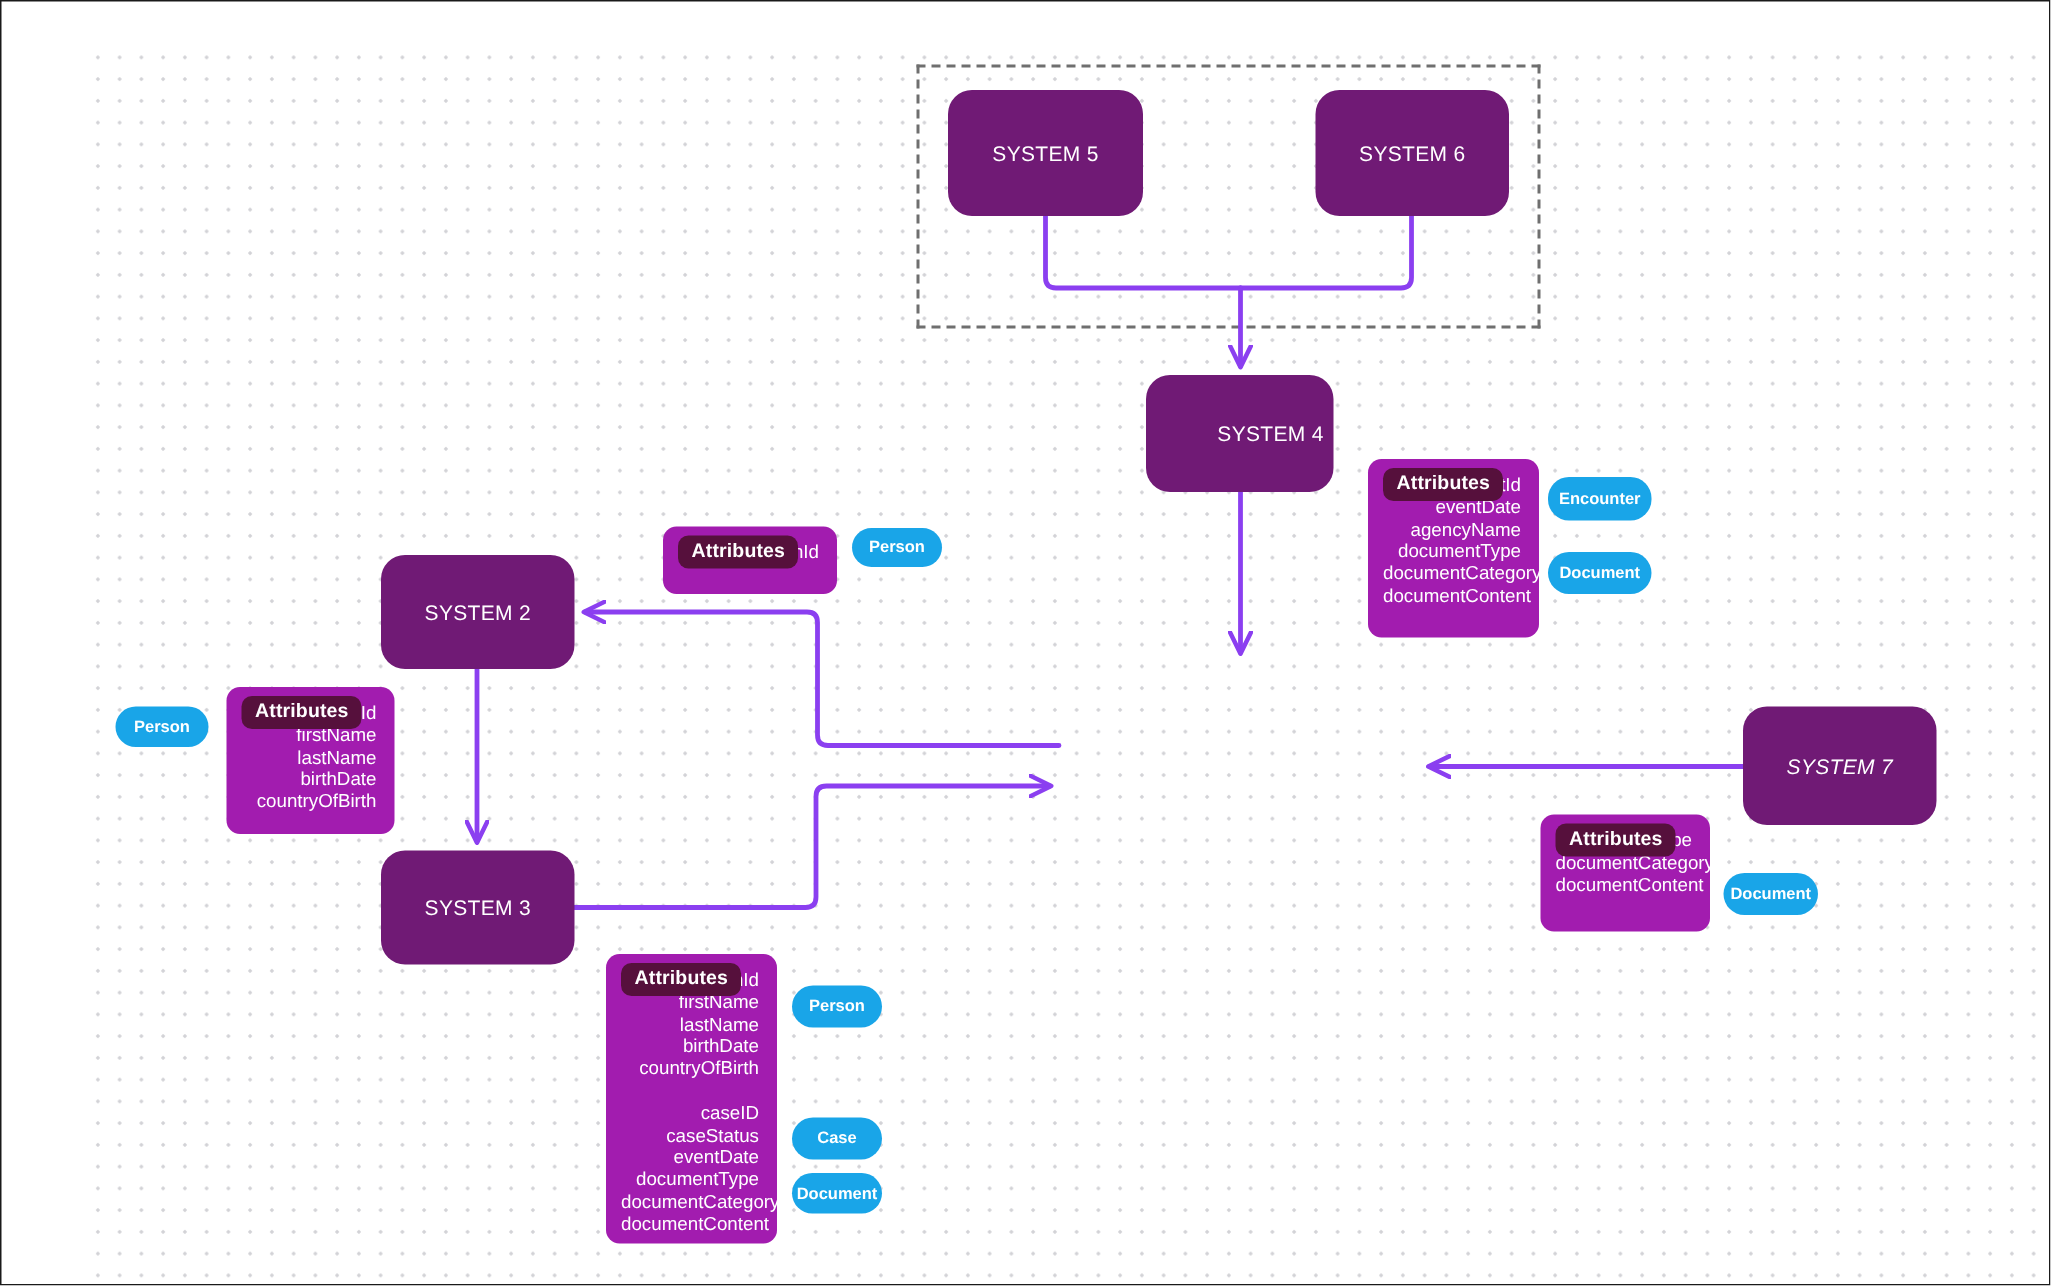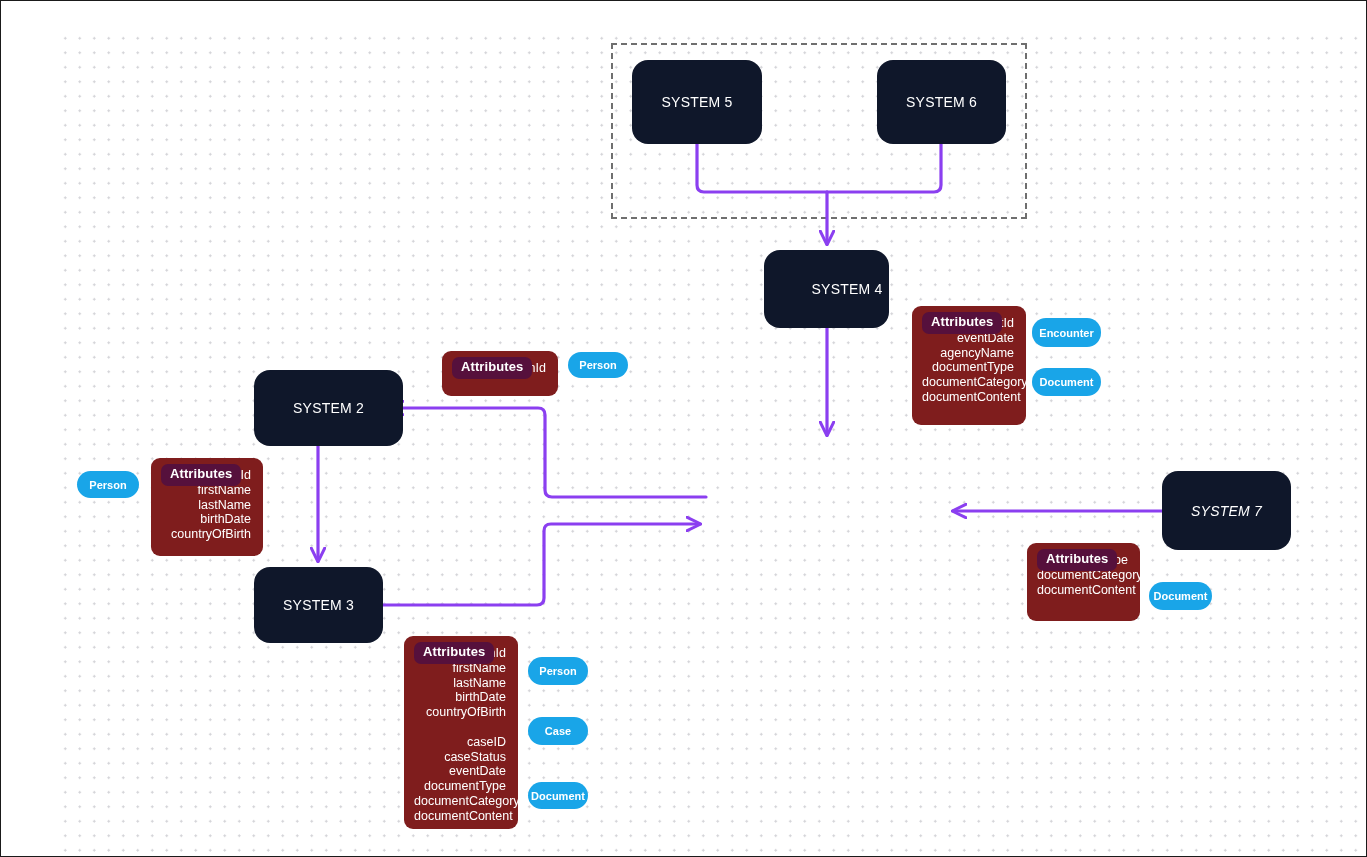--- a/index.html
+++ b/index.html
@@ -38,36 +38,36 @@
     pointer-events: none;
   }
   .group-frame {
     position: absolute;
     border: 2px dashed #6f6f6f;
     box-sizing: border-box;
     background: transparent;
   }
   .sysnode {
     position: absolute;
-    background: #0f172a;
+    background: #701a75;
     border-radius: 18px;
     color: #ffffff;
     display: flex;
     align-items: center;
     justify-content: center;
     text-align: center;
     box-sizing: border-box;
     letter-spacing: 0.2px;
   }
   .sysnode.small { font-size: 14px; border-radius: 16px; }
   .sysnode.big   { font-size: 29px; border-radius: 22px; }
 
   .attrbox {
     position: absolute;
-    background: #7f1d1d;
+    background: #a21caf;
     border-radius: 9px;
     box-sizing: border-box;
     padding: 10px 12px 10px 10px;
     color: #ffffff;
     font-size: 12.5px;
     line-height: 14.8px;
   }
   .attrbox .badge {
     display: inline-block;
     background: #56103c;
@@ -148,21 +148,21 @@
 
   <div class="sysnode small" style="left:876px; top:59px; width:129px; height:84px;">
     <span>SYSTEM 6</span>
   </div>
 
   <div class="sysnode small" style="left:763px; top:249px; width:125px; height:78px;padding-left:41px;">
     <span>SYSTEM 4</span>
   </div>
 
 
-  <div class="sysnode small" style="left:253px; top:369px; width:149px; height:76px;">
+  <div class="sysnode small" style="left:253px; top:369px; width:129px; height:76px;">
     <span>SYSTEM 2</span>
   </div>
 
   <div class="sysnode small" style="left:253px; top:566px; width:129px; height:76px;">
     <span>SYSTEM 3</span>
   </div>
 
   <div class="sysnode small" style="left:1161px; top:470px; width:129px; height:79px;font-style:italic;">
     <span>SYSTEM 7</span>
   </div>
@@ -235,20 +235,20 @@
   </div>
   <div class="entity" style="left:1031px; top:367px; width:69px; height:28px;">
     <span>Document</span>
   </div>
   <div class="entity" style="left:1148px; top:581px; width:63px; height:28px;">
     <span>Document</span>
   </div>
   <div class="entity" style="left:527px; top:656px; width:60px; height:28px;">
     <span>Person</span>
   </div>
-  <div class="entity" style="left:527px; top:716px; width:60px; height:28px;">
+  <div class="entity" style="left:527px; top:744px; width:60px; height:28px;">
     <span>Case</span>
   </div>
   <div class="entity" style="left:527px; top:781px; width:60px; height:27px;">
     <span>Document</span>
   </div>
 
 </div>
 
 </body></html>

